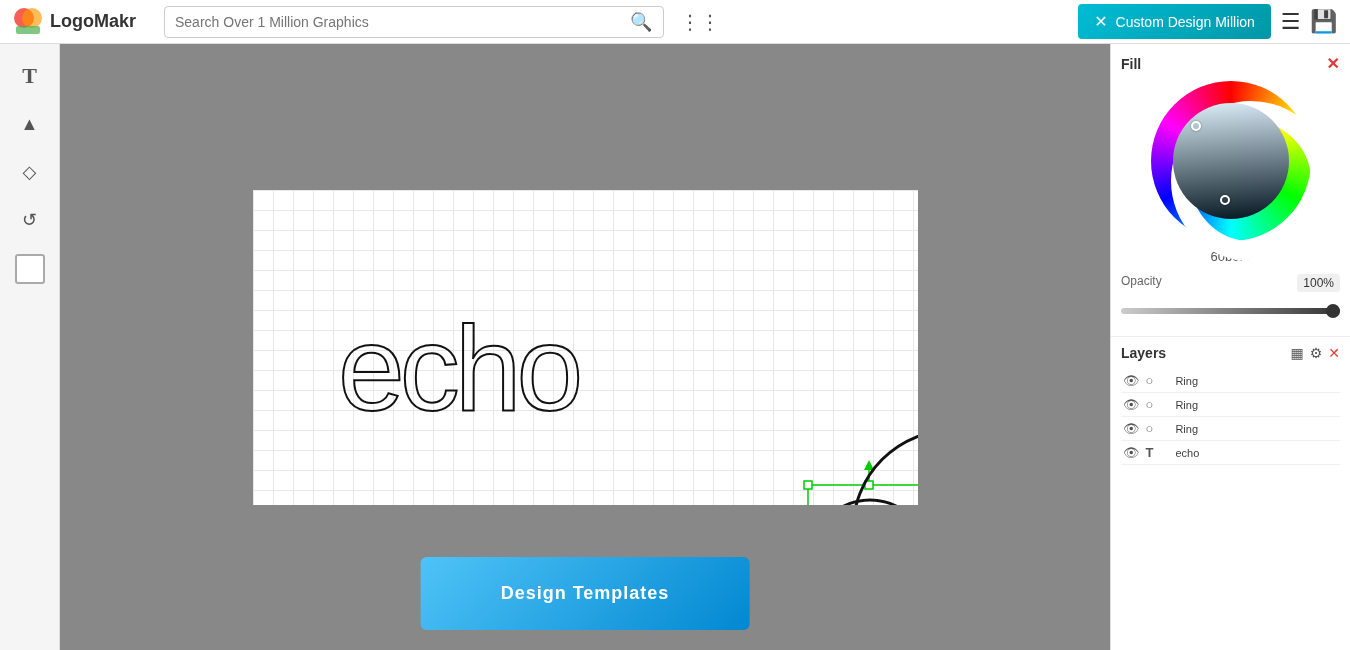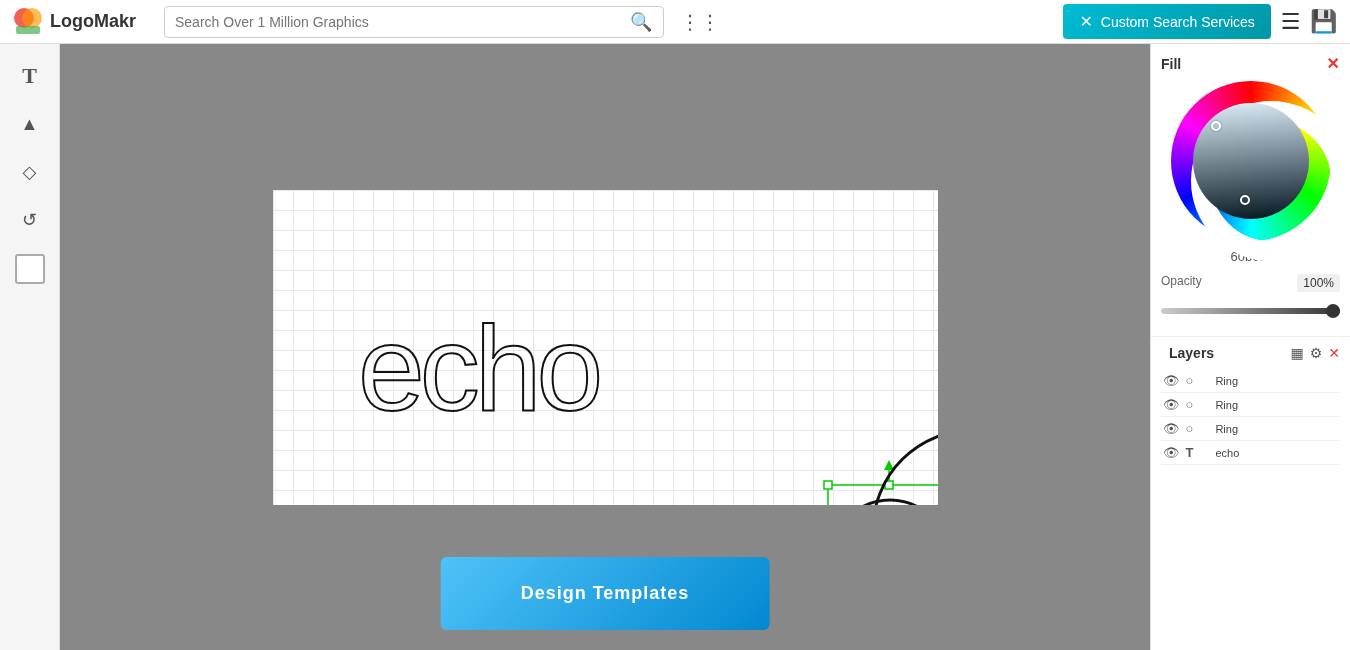--- a/index.html
+++ b/index.html
@@ -78,21 +78,21 @@
     #design-templates-btn {
       position: absolute; bottom: 20px; left: 50%; transform: translateX(-50%);
       background: linear-gradient(135deg, #4fc3f7, #0288d1);
       color: #fff; border: none; border-radius: 6px;
       padding: 26px 80px; font-size: 18px; font-weight: bold;
       cursor: pointer; letter-spacing: 1px;
     }
 
     
     #right-panel {
-      width: 200px; background: #fff;
+      width: 240px; background: #fff;
       border-left: 1px solid #ddd;
       display: flex; flex-direction: column;
       overflow: hidden;
     }
 
     
     #fill-panel {
       padding: 10px; border-bottom: 1px solid #eee;
     }
     #fill-title-row {
@@ -162,21 +162,21 @@
       appearance: none; width: 14px; height: 14px; border-radius: 50%;
       background: #333; cursor: pointer;
     }
 
     
     #layers-panel { padding: 8px 10px; flex: 1; overflow-y: auto; }
     #layers-header {
       display: flex; align-items: center; justify-content: space-between;
       margin-bottom: 8px;
     }
-    #layers-label { font-size: 14px; font-weight: bold; color: #333; margin-left: 8px; }
+    #layers-label { font-size: 14px; font-weight: bold; color: #333; }
     #layers-actions { display: flex; gap: 6px; }
     .layer-action-icon { font-size: 14px; cursor: pointer; color: #555; }
     .layer-action-icon.red { color: #e53935; }
 
     .layer-item {
       display: flex; align-items: center; gap: 6px;
       padding: 4px 2px; border-bottom: 1px solid #f0f0f0;
     }
     .layer-eye { font-size: 13px; color: #555; cursor: pointer; }
     .layer-type-icon { font-size: 13px; color: #555; }
@@ -197,21 +197,21 @@
 
   <div id="search-area">
     <input id="search-input" type="text" style="border: none; outline: none; font-size: 14px; color: #404040; width: 100%;" placeholder="Search Over 1 Million Graphics">
     <span id="search-icon" style="color:#00bcd4;font-size:18px;cursor:pointer;">🔍</span>
   </div>
   <span id="grid-icon" style="font-size:20px;color:#555;cursor:pointer;margin-left:4px;">⋮⋮</span>
 
   <div id="header-right">
     <button id="custom-design-btn">
       <span style="font-size:16px;">✕</span>
-      <span>Custom Search Services</span>
+      <span>Custom Design Million</span>
     </button>
     <span id="menu-icon" style="font-size:22px;color:#333;cursor:pointer;">☰</span>
     <span id="save-icon" style="font-size:22px;color:#333;cursor:pointer;">💾</span>
   </div>
 </div>
 
 <div id="main">
 
   <div id="left-toolbar">
     <button class="tool-btn" style="font-size:22px;font-weight:bold;font-family:serif;">T</button>

